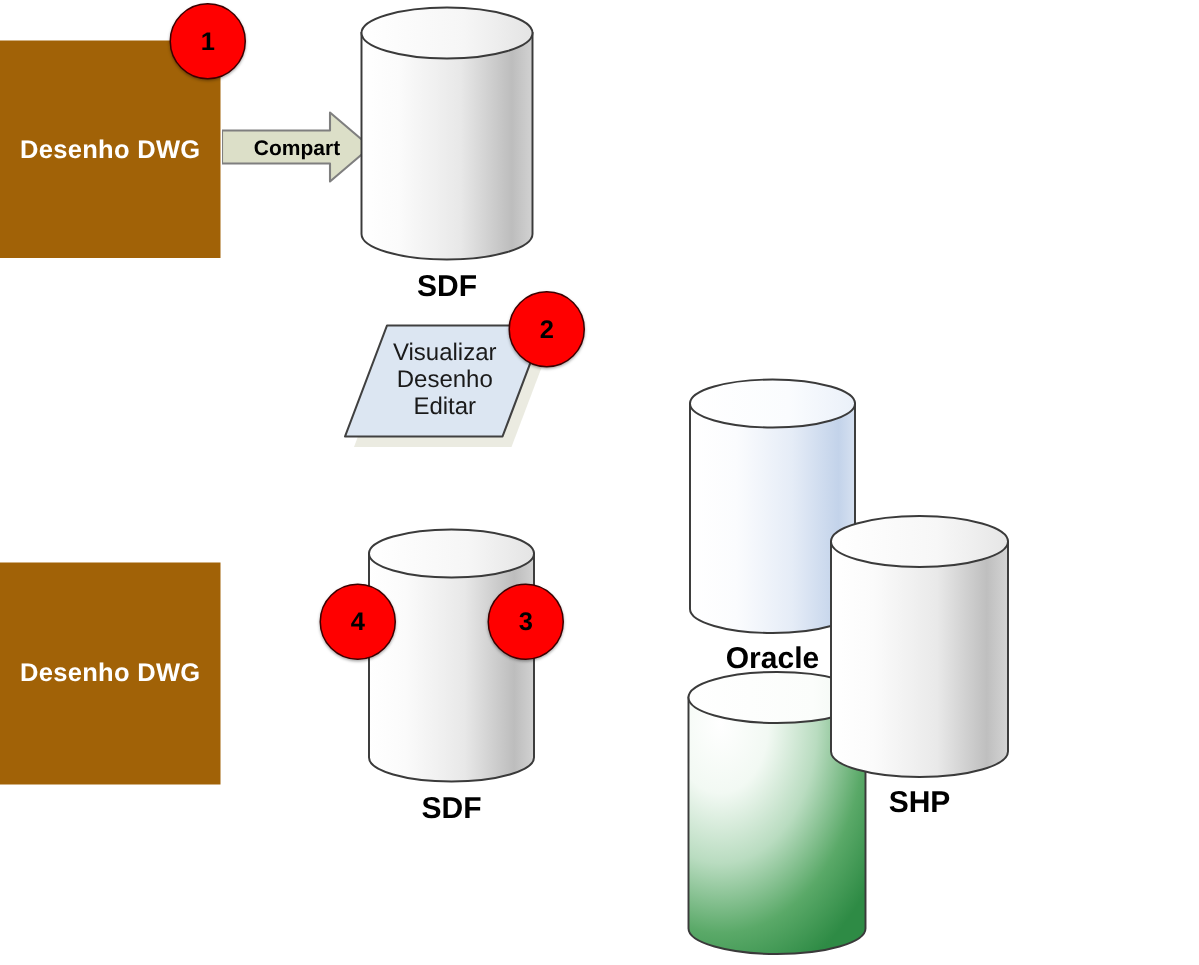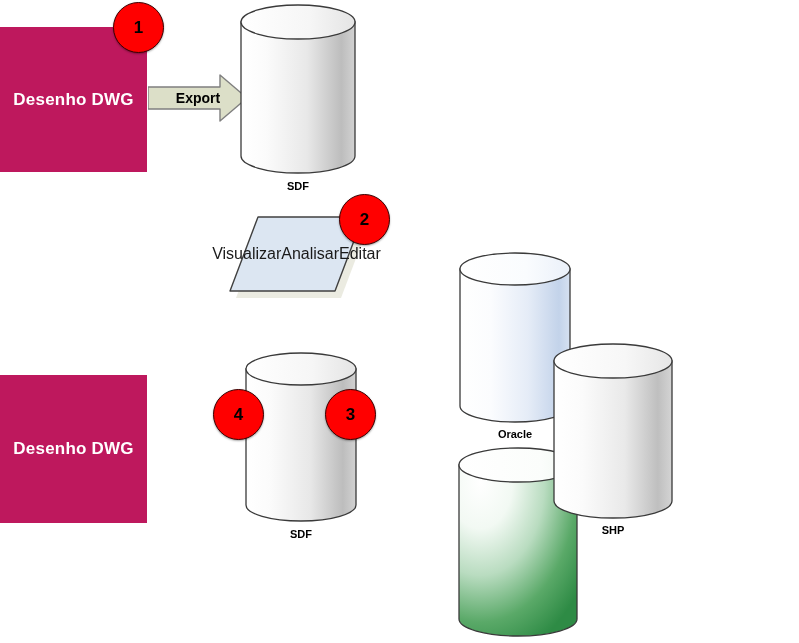--- a/index.html
+++ b/index.html
@@ -14,21 +14,21 @@
     position: relative;
     width: 799px;
     height: 643px;
     background: #ffffff;
     overflow: hidden;
   }
 
   
   .dwg-box {
     position: absolute;
-    background: #be185d;
+    background: #a16207;
     display: flex;
     align-items: center;
     justify-content: center;
   }
   .dwg-box .dwg-label {
     color: #ffffff;
     font-size: 17px;
     font-weight: bold;
     letter-spacing: 0.2px;
     white-space: nowrap;
@@ -38,21 +38,21 @@
   .cyl {
     position: absolute;
   }
   .cyl svg {
     display: block;
     overflow: visible;
   }
   .cyl-label {
     position: absolute;
     text-align: center;
-    font-size: 11px;
+    font-size: 20px;
     font-weight: bold;
     color: #000000;
     white-space: nowrap;
   }
 
   
   .arrow {
     position: absolute;
   }
   .arrow svg { display: block; }
@@ -78,21 +78,21 @@
   
   .para {
     position: absolute;
   }
   .para svg { display: block; overflow: visible; }
   .para-text {
     position: absolute;
     top: 0; left: 0;
     width: 100%; height: 100%;
     display: flex;
-    flex-direction: row;
+    flex-direction: column;
     align-items: center;
     justify-content: center;
     font-size: 16px;
     color: #1a1a1a;
     line-height: 1.12;
     text-align: center;
     pointer-events: none;
   }
   .para-text span { display: block; }
 
@@ -120,21 +120,21 @@
 <div id="canvas">
 
   <div class="dwg-box" style="left:0px; top:27px; width:147px; height:145px;">
     <span class="dwg-label">Desenho DWG</span>
   </div>
 
   <div class="arrow" style="left:148px; top:73px; width:100px; height:50px;">
     <svg width="100" height="50" viewBox="0 0 100 50">
       <polygon points="0,14 72,14 72,2 99,25 72,48 72,36 0,36" fill="#dcdfc8" stroke="#7f7f7f" stroke-width="1.4" stroke-linejoin="round"></polygon>
     </svg>
-    <div class="arrow-text shift-left">Export</div>
+    <div class="arrow-text shift-left">Compart</div>
   </div>
 
   <div class="cyl" style="left:240px; top:4px; width:116px; height:170px;">
     <svg width="116" height="170" viewBox="0 0 116 170">
       <defs>
         <linearGradient id="gradGrayTop" x1="0" y1="0" x2="1" y2="0">
           <stop offset="0%" stop-color="#ffffff"></stop>
           <stop offset="22%" stop-color="#fbfbfb"></stop>
           <stop offset="58%" stop-color="#e8e8e8"></stop>
           <stop offset="88%" stop-color="#bdbdbd"></stop>
@@ -152,21 +152,21 @@
     <div class="cyl-label" style="left:0; top:176px; width:116px;">SDF</div>
   </div>
 
   <div class="para" style="left:229px; top:209px; width:135px; height:90px;">
     <svg width="135" height="90" viewBox="0 0 135 90">
       <polygon points="29,8 134,8 106,82 1,82" fill="#e8e8dc" opacity="0.85" transform="translate(6,7)" stroke="none"></polygon>
       <polygon points="29,8 134,8 106,82 1,82" fill="#dce6f2" stroke="#404040" stroke-width="1.4" stroke-linejoin="round"></polygon>
     </svg>
     <div class="para-text" style="padding-bottom:8px;">
       <span>Visualizar</span>
-      <span>Analisar</span>
+      <span>Desenho</span>
       <span>Editar</span>
     </div>
   </div>
 
   <div class="cyl" style="left:459px; top:252px; width:112px; height:172px;">
     <svg width="112" height="172" viewBox="0 0 112 172">
       <defs>
         <linearGradient id="gradBlue" x1="0" y1="0" x2="1" y2="0">
           <stop offset="0%" stop-color="#ffffff"></stop>
           <stop offset="28%" stop-color="#fbfcfe"></stop>

